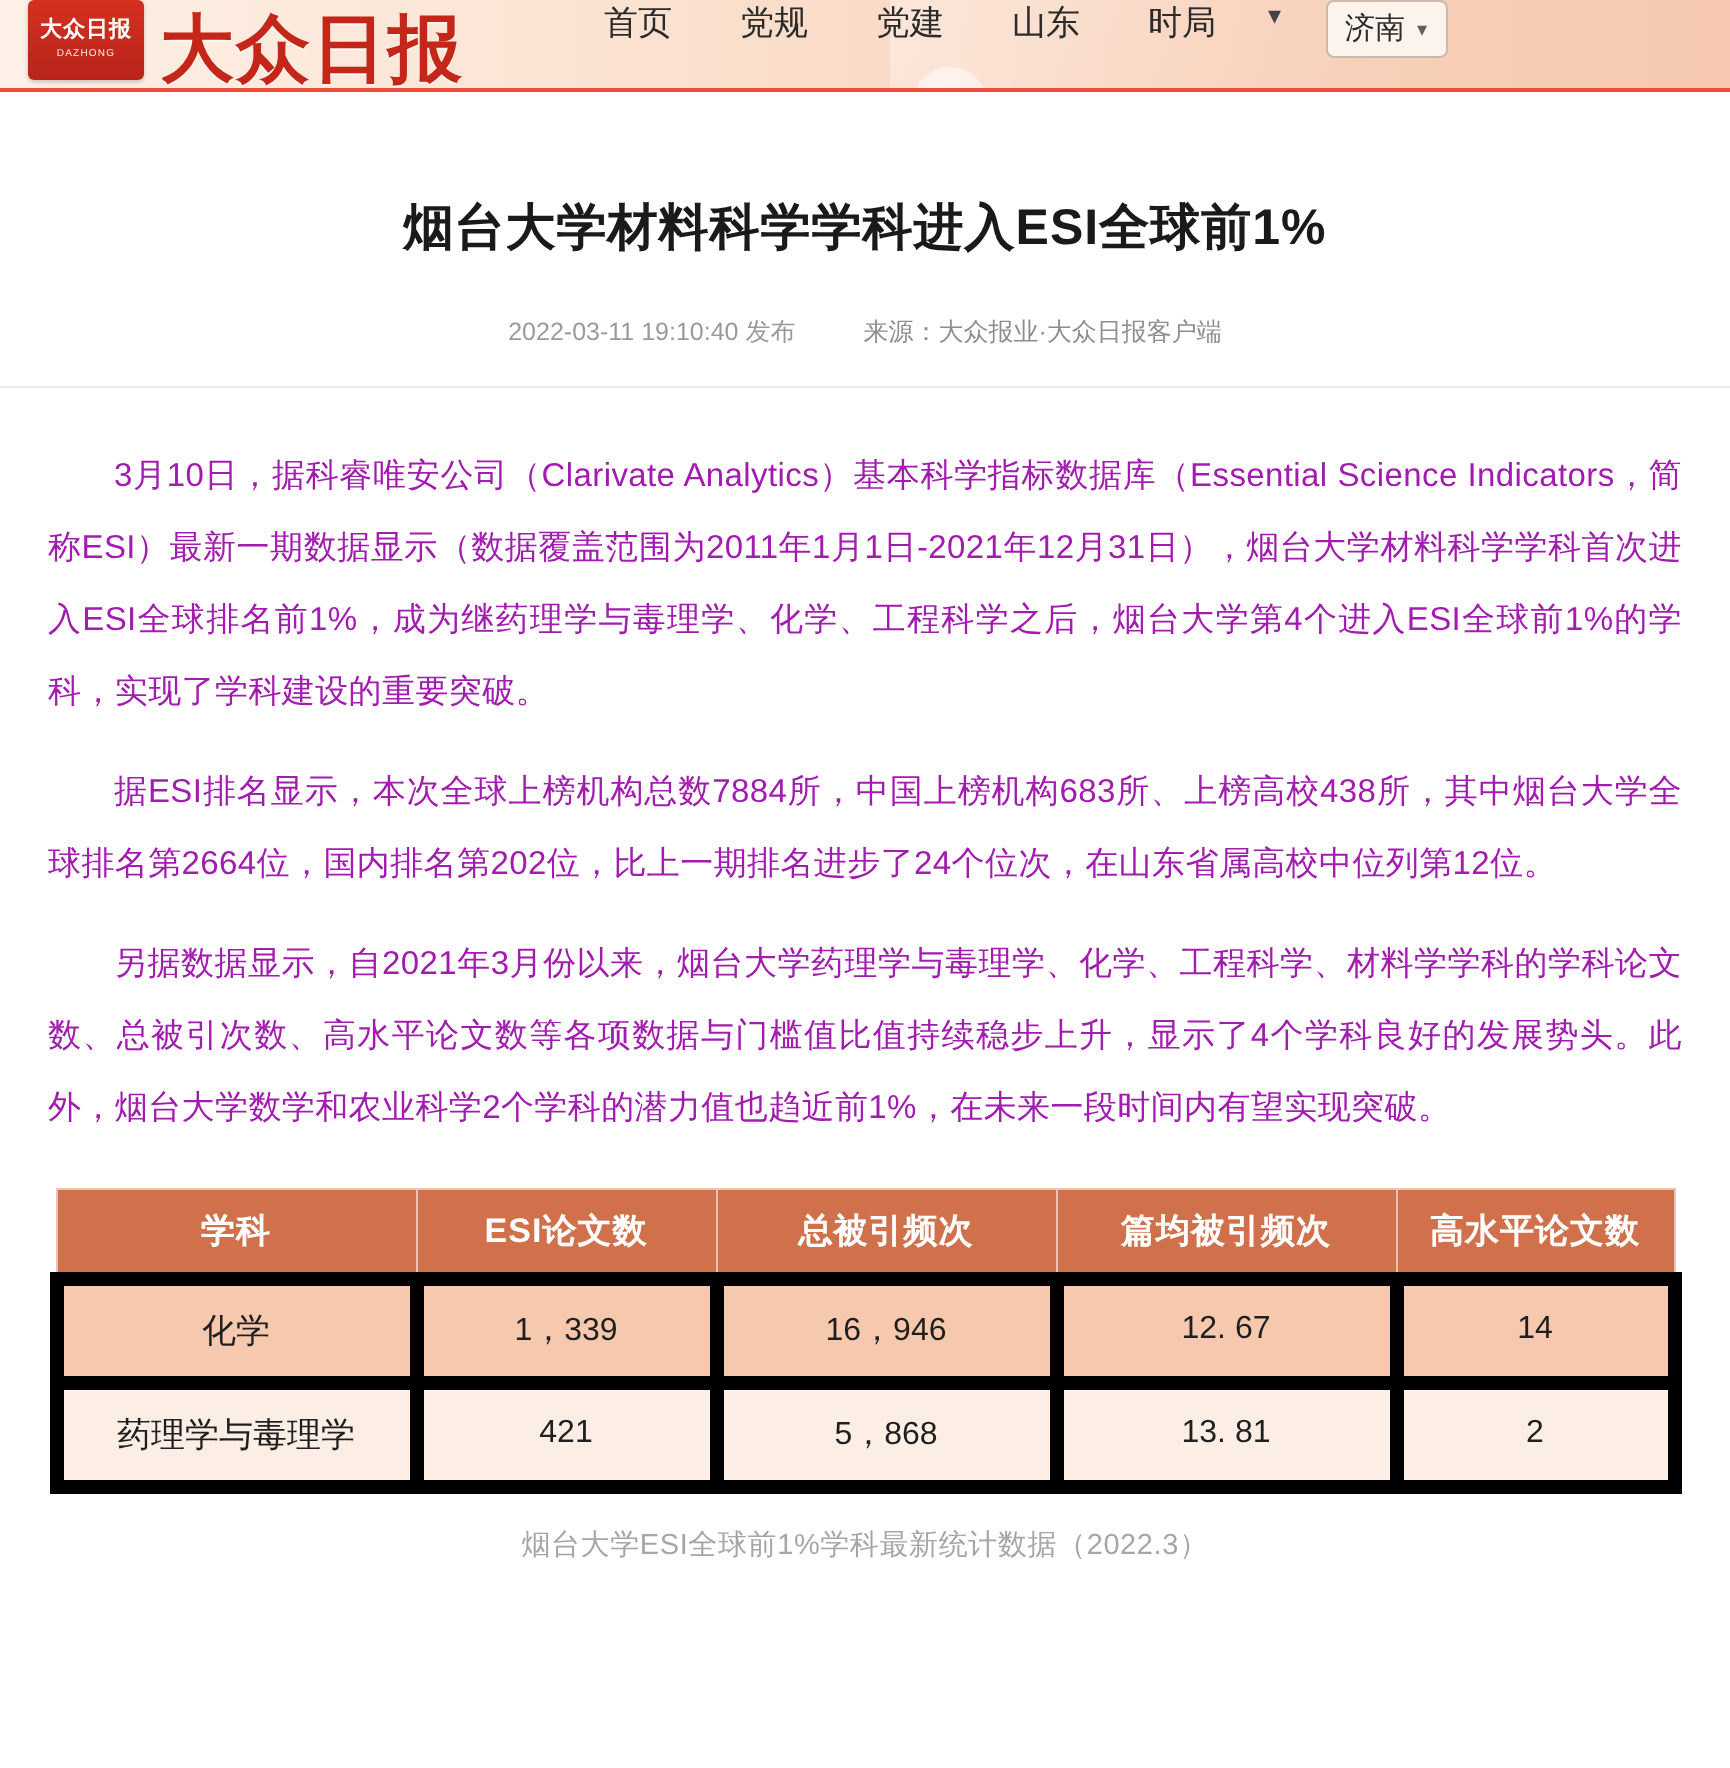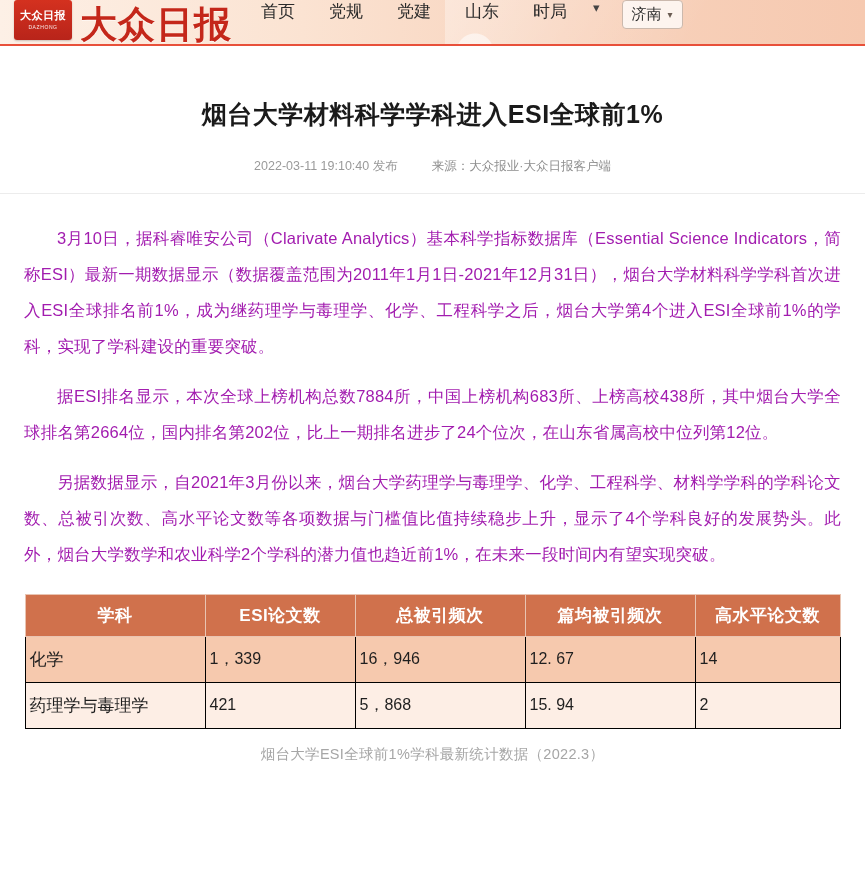--- a/index.html
+++ b/index.html
@@ -50,21 +50,21 @@
     font-size: 37px;
     font-weight: bold;
     color: #c4271a;
     letter-spacing: 1px;
     text-shadow: 0 1px 0 rgba(255,255,255,.6);
     flex: 0 0 auto;
   }
   .nav {
     display: flex; align-items: center;
     gap: 34px;
-    margin-left: 29px;
+    margin-left: 70px;
     position: relative; z-index: 2;
   }
   .nav-item {
     font-size: 17px;
     color: #2b2b2b;
     cursor: pointer;
     white-space: nowrap;
   }
   .nav-caret {
     margin-left: 26px;
@@ -145,22 +145,22 @@
     color: #ffffff;
     font-size: 17px;
     font-weight: bold;
     padding: 9px 4px;
     border: 1px solid #e9c4b2;
     text-align: center;
     letter-spacing: .5px;
   }
   table.data td {
     padding: 11px 4px;
-    border: 1px solid #000000;
-    text-align: left;
+    border: 7px solid #000000;
+    text-align: center;
     font-size: 16px;
   }
   table.data td.subj { font-size: 17px; }
   table.data tr.odd td { background: #f6c9ae; }
   table.data tr.even td { background: #fdeee5; }
 
   .table-caption {
     margin: 16px 0 0 0;
     text-align: center;
     font-size: 14.5px;
@@ -229,21 +229,21 @@
         <td class="subj">化学</td>
         <td>1，339</td>
         <td>16，946</td>
         <td>12. 67</td>
         <td>14</td>
       </tr>
       <tr class="even">
         <td class="subj">药理学与毒理学</td>
         <td>421</td>
         <td>5，868</td>
-        <td>15. 94</td>
+        <td>13. 81</td>
         <td>2</td>
       </tr>
     </tbody>
   </table>
 
   <p class="table-caption">烟台大学ESI全球前1%学科最新统计数据（2022.3）</p>
   <div class="tail-space"></div>
 </div>
 
 </body></html>

